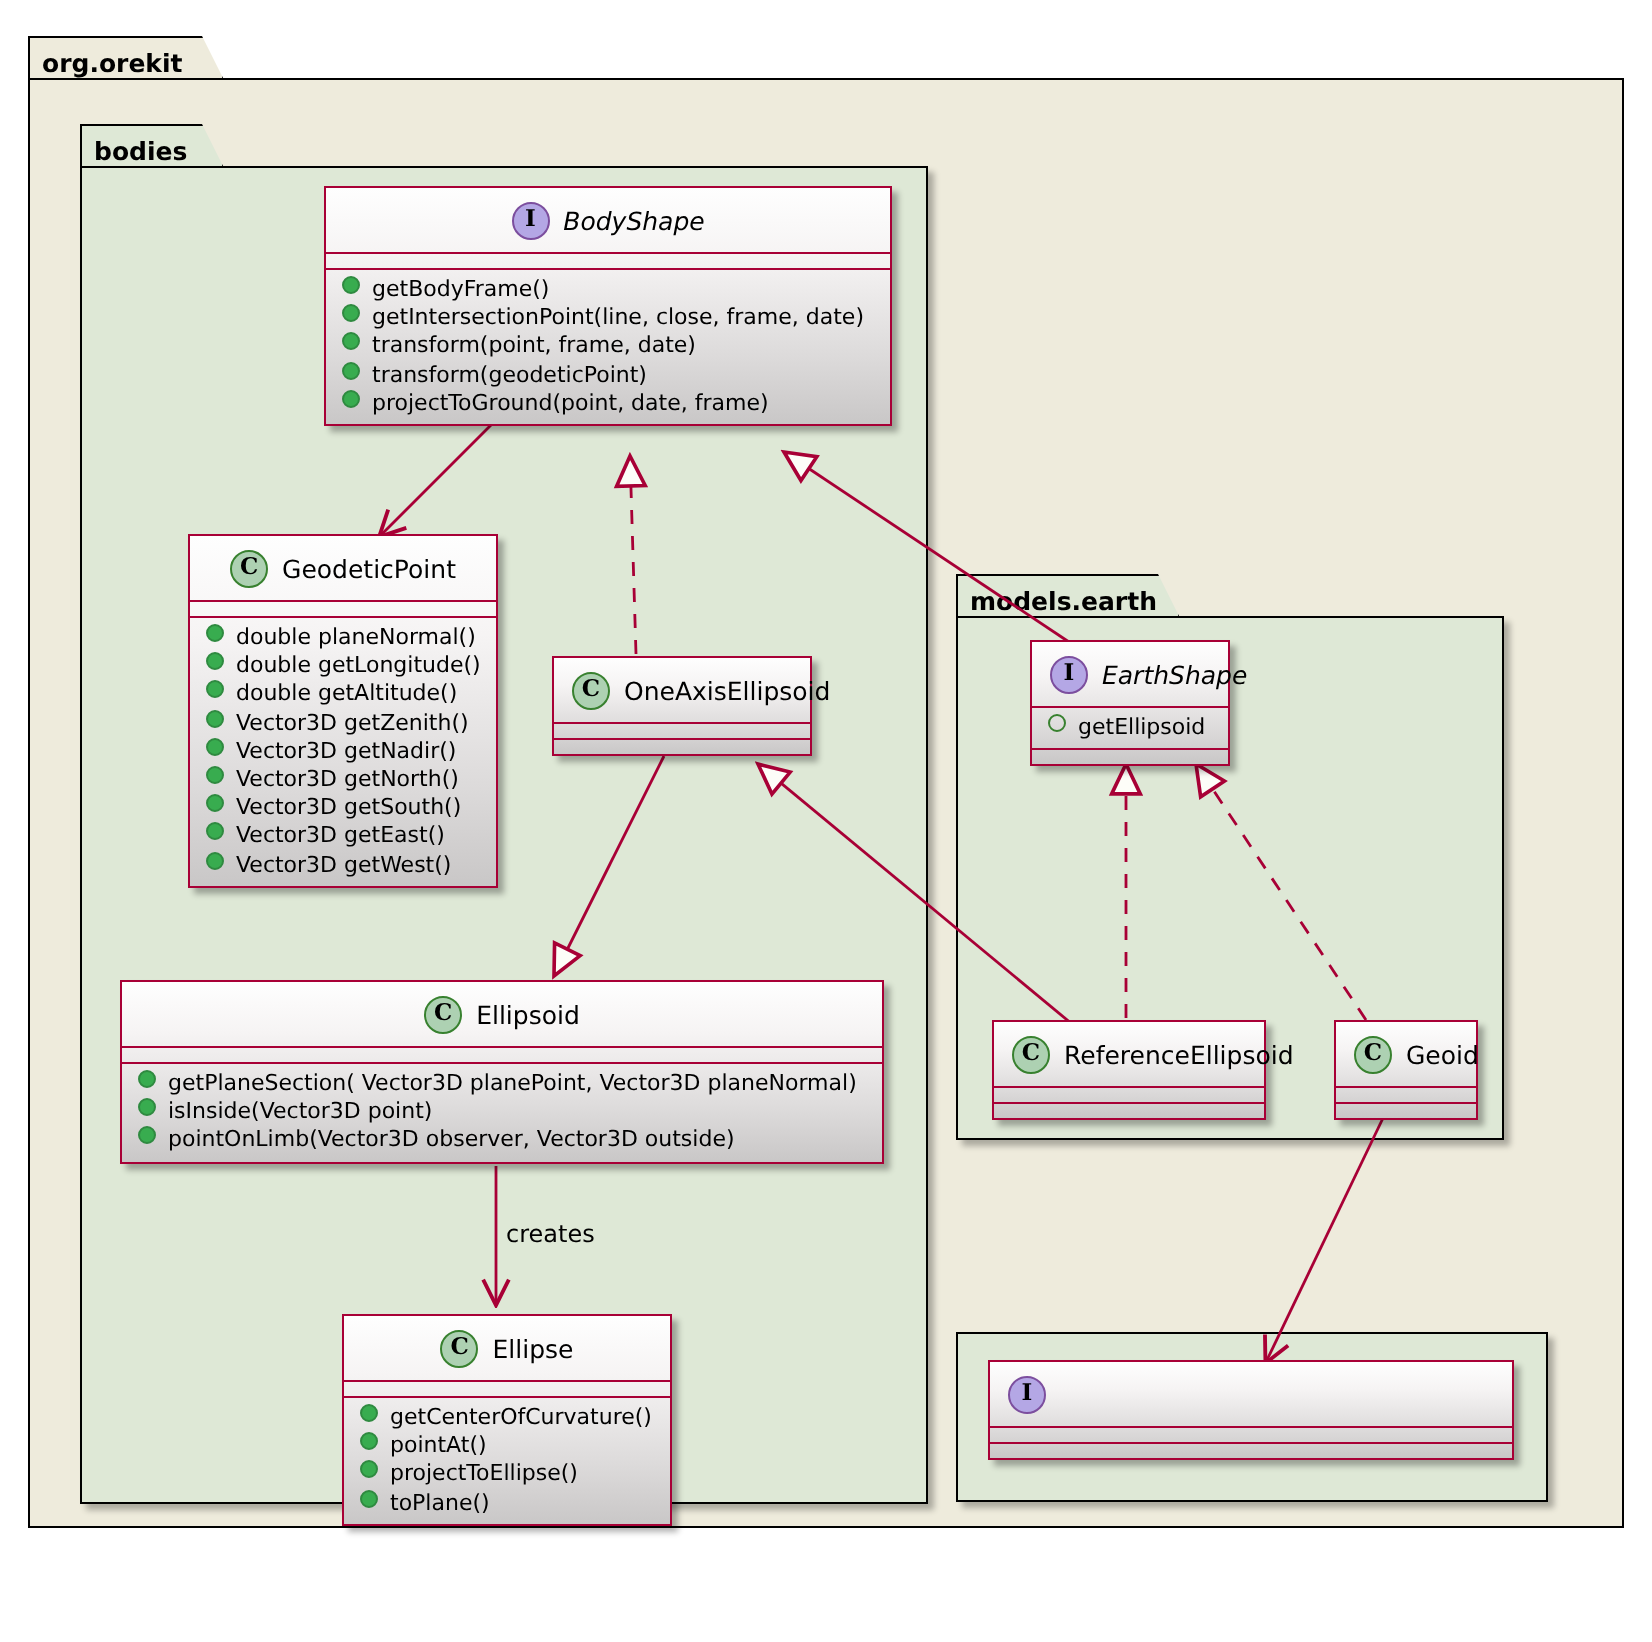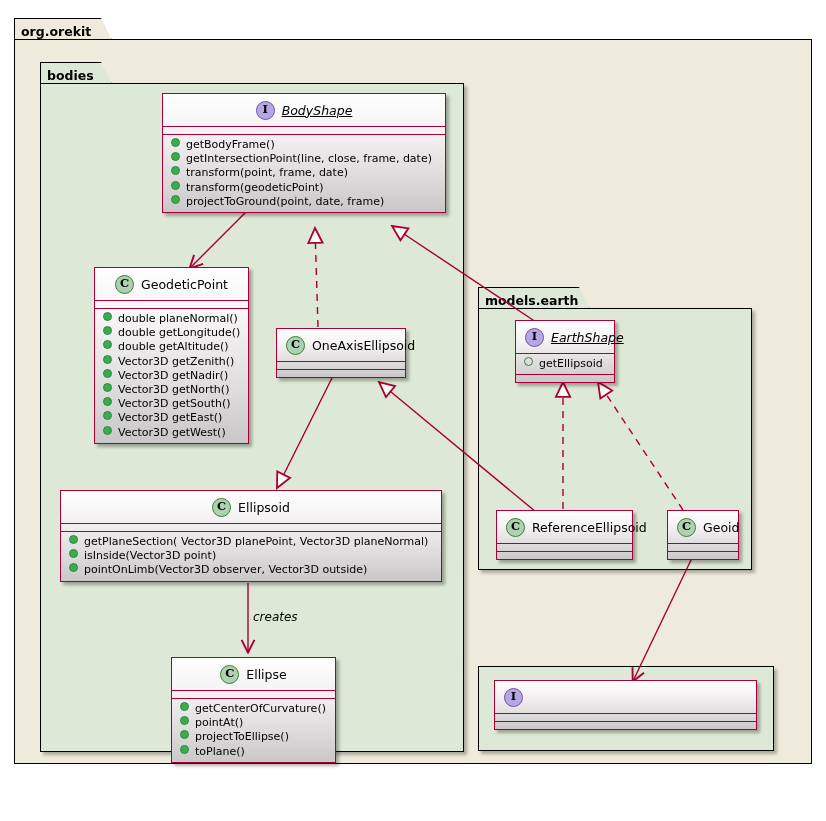--- a/index.html
+++ b/index.html
@@ -20,42 +20,42 @@
   .pkg-inner .pkg-body{background:#DEE8D6;box-shadow:3px 3px 3px rgba(0,0,0,.28);}
 
   
   .cls{position:absolute;box-sizing:border-box;border:1.3px solid #A80036;
        background:linear-gradient(to bottom,#FEFEFE 0%,#F6F4F4 28%,#DCDADA 72%,#C9C7C7 100%);
        box-shadow:3px 3px 3px rgba(0,0,0,.30);}
   .cls-head{display:flex;align-items:center;justify-content:center;gap:7px;
             padding:5px 9px;min-height:22px;}
   .cls-head.left{justify-content:flex-start;}
   .cls-name{font-size:12.5px;color:#000;white-space:nowrap;}
-  .cls-name.italic{font-style:italic;text-decoration:underline;}
+  .cls-name.italic{font-style:italic;}
   .sep{height:0;border-top:1.3px solid #A80036;}
   .cls-sect{padding:3px 0 3px 0;}
   .cls-sect.empty{height:7px;padding:0;}
   .mem{display:flex;gap:6px;padding:0 8px;
        font-size:11px;line-height:14.2px;color:#000;white-space:nowrap;}
 
   
   .ico{width:17px;height:17px;border-radius:50%;flex:0 0 auto;
        display:flex;align-items:center;justify-content:center;
        font-size:11.5px;font-weight:bold;line-height:1;}
   .ico-i{background:#B4A7E5;border:1.4px solid #7C4E9E;color:#000;font-family:"DejaVu Serif","Liberation Serif",serif;}
   .ico-c{background:#ADD1B2;border:1.4px solid #38812F;color:#000;font-family:"DejaVu Serif","Liberation Serif",serif;}
 
   
   .dot{width:7px;height:7px;border-radius:50%;flex:0 0 auto;}
   .dot-pub{background:#38AC4F;border:1px solid #2F8A40;}
   .dot-hollow{background:transparent;border:1.3px solid #38812F;}
 
   
   #links{position:absolute;left:0;top:0;width:826px;height:821px;pointer-events:none;}
-  .edge-lbl{position:absolute;font-size:12px;color:#000;font-style:italic;}
+  .edge-lbl{position:absolute;font-size:12px;color:#000;}
 </style>
 </head>
 <body>
 
 <div id="stage">
 
   <div class="pkg pkg-outer" style="left:14px;top:18px;width:798px;height:746px;">
     <div class="pkg-tab" style="width:98px;">
       <span>org.orekit</span>
     </div>

